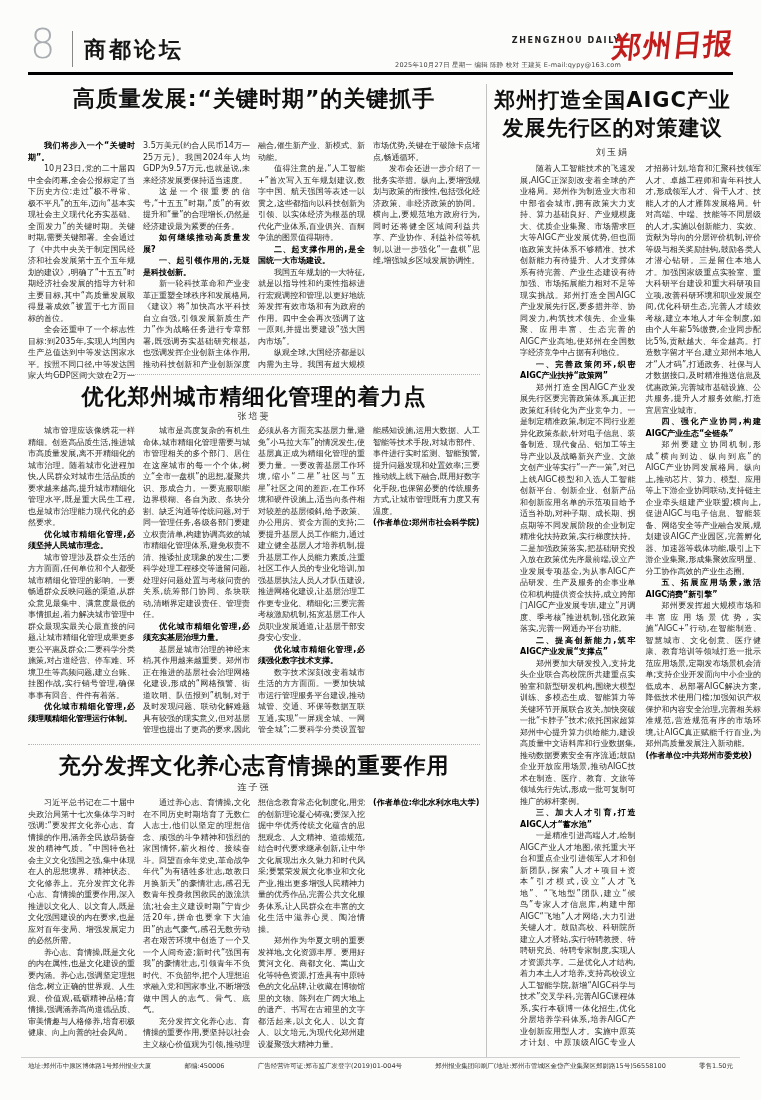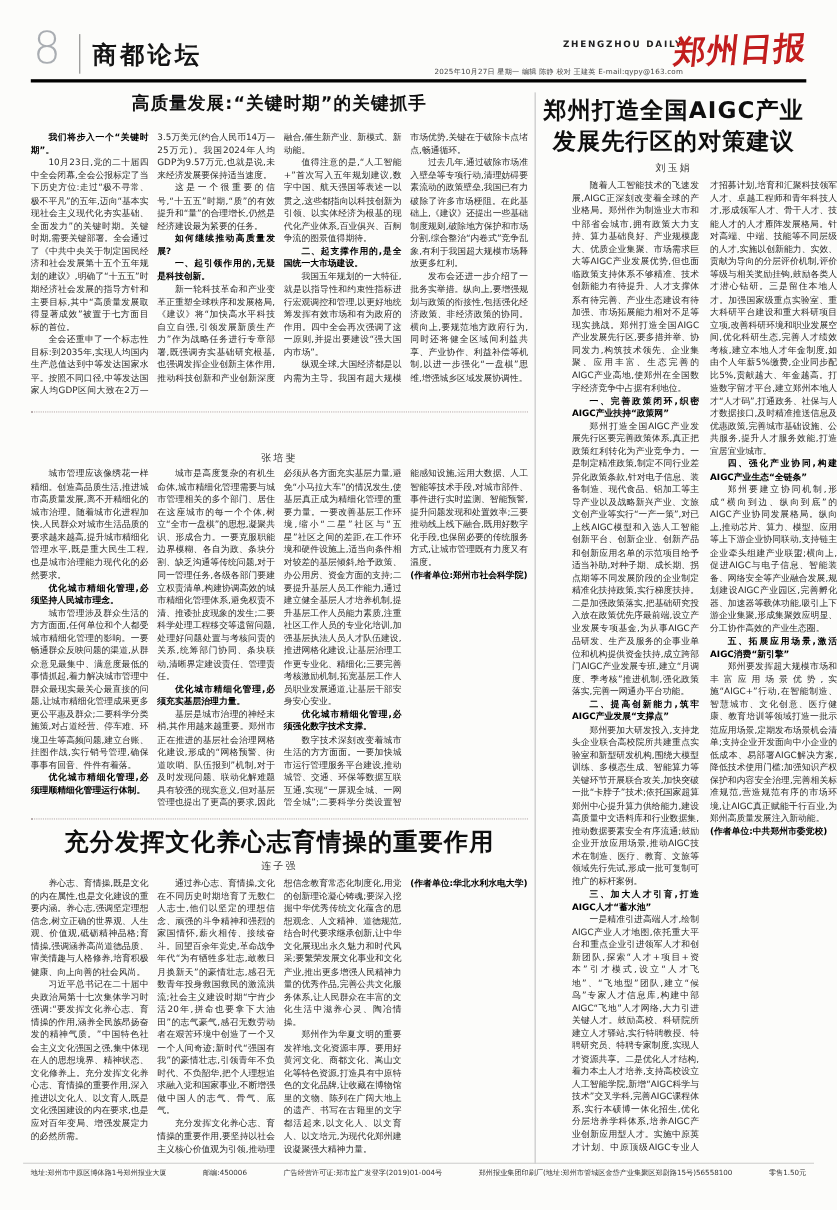--- a/index.html
+++ b/index.html
@@ -20,22 +20,22 @@
 
   
   .headline{position:absolute;text-align:center;font-weight:800;color:#0f0f0f;}
   .byline{position:absolute;text-align:center;font-size:9px;color:#333;letter-spacing:2px;}
   .art-body{position:absolute;font-size:8px;line-height:11.5px;text-align:justify;color:#2a2a2a;
             column-fill:auto;overflow:hidden;}
   .art-body p{margin:0;text-indent:2em;}
   .art-body p.bold{font-weight:bold;color:#000;}
   .art-body p.right{text-align:left;text-indent:0;}
 
-  #main-title{left:28px;top:84px;width:452px;font-size:16px;letter-spacing:1px;}
-  #main-body{left:28px;top:119px;width:452px;height:242px;column-count:4;column-gap:8px;}
+  #main-title{left:28px;top:84px;width:452px;font-size:22px;letter-spacing:1px;}
+  #main-body{left:28px;top:140px;width:452px;height:242px;column-count:4;column-gap:8px;}
 
   .dotted-sep{position:absolute;left:28px;width:452px;border-top:1px dotted #b9aeae;}
   #sep1{top:374px;} #sep2{top:744px;}
 
   #city-title{left:28px;top:382px;width:452px;font-size:22px;letter-spacing:1px;}
   #city-byline{left:28px;top:410px;width:452px;}
   #city-body{left:28px;top:425px;width:452px;height:313px;column-count:4;column-gap:8px;}
 
   #cult-title{left:28px;top:751px;width:452px;font-size:22px;letter-spacing:1px;}
   #cult-byline{left:28px;top:781px;width:452px;font-family:Liberation Serif, serif;}
@@ -76,47 +76,47 @@
       <p class="">10月23日,党的二十届四中全会闭幕,全会公报标定了当下历史方位:走过“极不寻常、极不平凡”的五年,迈向“基本实现社会主义现代化夯实基础、全面发力”的关键时期。关键时期,需要关键部署。全会通过了《中共中央关于制定国民经济和社会发展第十五个五年规划的建议》,明确了“十五五”时期经济社会发展的指导方针和主要目标,其中“高质量发展取得显著成效”被置于七方面目标的首位。</p>
       <p class="">全会还重申了一个标志性目标:到2035年,实现人均国内生产总值达到中等发达国家水平。按照不同口径,中等发达国家人均GDP区间大致在2万—3.5万美元(约合人民币14万—25万元)。我国2024年人均GDP为9.57万元,也就是说,未来经济发展要保持适当速度。</p>
       <p class="">这是一个很重要的信号,“十五五”时期,“质”的有效提升和“量”的合理增长,仍然是经济建设最为紧要的任务。</p>
       <p class="bold ">如何继续推动高质量发展?</p>
       <p class="bold ">一、起引领作用的,无疑是科技创新。</p>
       <p class="">新一轮科技革命和产业变革正重塑全球秩序和发展格局,《建议》将“加快高水平科技自立自强,引领发展新质生产力”作为战略任务进行专章部署,既强调夯实基础研究根基,也强调发挥企业创新主体作用,推动科技创新和产业创新深度融合,催生新产业、新模式、新动能。</p>
       <p class="">值得注意的是,“人工智能+”首次写入五年规划建议,数字中国、航天强国等表述一以贯之,这些都指向以科技创新为引领、以实体经济为根基的现代化产业体系,百业俱兴、百舸争流的图景值得期待。</p>
       <p class="bold ">二、起支撑作用的,是全国统一大市场建设。</p>
       <p class="">我国五年规划的一大特征,就是以指导性和约束性指标进行宏观调控和管理,以更好地统筹发挥有效市场和有为政府的作用。四中全会再次强调了这一原则,并提出要建设“强大国内市场”。</p>
       <p class="">纵观全球,大国经济都是以内需为主导。我国有超大规模市场优势,关键在于破除卡点堵点,畅通循环。</p>
-      <p class="">过去几年,通过破除市场准入壁垒等专项行动,清理妨碍要素流动的政策壁垒,我国已有力破除了许多市场梗阻。在此基础上,《建议》还提出一些基础制度规则,破除地方保护和市场分割,综合整治“内卷式”竞争乱象,有利于我国超大规模市场释放更多红利。</p>
       <p class="">发布会还进一步介绍了一批务实举措。纵向上,要增强规划与政策的衔接性,包括强化经济政策、非经济政策的协同。横向上,要规范地方政府行为,同时还将健全区域间利益共享、产业协作、利益补偿等机制,以进一步强化“一盘棋”思维,增强城乡区域发展协调性。</p>
     </div>
 
   <div class="dotted-sep" id="sep1"></div>
 
+  <div class="headline" id="city-title">优化郑州城市精细化管理的着力点</div>
   <div class="byline" id="city-byline">张培斐</div>
   <div class="art-body" id="city-body">
       <p class="">城市管理应该像绣花一样精细。创造高品质生活,推进城市高质量发展,离不开精细化的城市治理。随着城市化进程加快,人民群众对城市生活品质的要求越来越高,提升城市精细化管理水平,既是重大民生工程,也是城市治理能力现代化的必然要求。</p>
       <p class="bold ">优化城市精细化管理,必须坚持人民城市理念。</p>
       <p class="">城市管理涉及群众生活的方方面面,任何单位和个人都受城市精细化管理的影响。一要畅通群众反映问题的渠道,从群众意见最集中、满意度最低的事情抓起,着力解决城市管理中群众最现实最关心最直接的问题,让城市精细化管理成果更多更公平惠及群众;二要科学分类施策,对占道经营、停车难、环境卫生等高频问题,建立台账、挂图作战,实行销号管理,确保事事有回音、件件有着落。</p>
       <p class="bold ">优化城市精细化管理,必须理顺精细化管理运行体制。</p>
       <p class="">城市是高度复杂的有机生命体,城市精细化管理需要与城市管理相关的多个部门、居住在这座城市的每一个个体,树立“全市一盘棋”的思想,凝聚共识、形成合力。一要克服职能边界模糊、各自为政、条块分割、缺乏沟通等传统问题,对于同一管理任务,各级各部门要建立权责清单,构建协调高效的城市精细化管理体系,避免权责不清、推诿扯皮现象的发生;二要科学处理工程移交等遗留问题,处理好问题处置与考核问责的关系,统筹部门协同、条块联动,清晰界定建设责任、管理责任。</p>
       <p class="bold ">优化城市精细化管理,必须充实基层治理力量。</p>
       <p class="">基层是城市治理的神经末梢,其作用越来越重要。郑州市正在推进的基层社会治理网格化建设,形成的“网格预警、街道吹哨、队伍报到”机制,对于及时发现问题、联动化解难题具有较强的现实意义,但对基层管理也提出了更高的要求,因此必须从各方面充实基层力量,避免“小马拉大车”的情况发生,使基层真正成为精细化管理的重要力量。一要改善基层工作环境,缩小“二星”社区与“五星”社区之间的差距,在工作环境和硬件设施上,适当向条件相对较差的基层倾斜,给予政策、办公用房、资金方面的支持;二要提升基层人员工作能力,通过建立健全基层人才培养机制,提升基层工作人员能力素质,注重社区工作人员的专业化培训,加强基层执法人员人才队伍建设,推进网格化建设,让基层治理工作更专业化、精细化;三要完善考核激励机制,拓宽基层工作人员职业发展通道,让基层干部安身安心安业。</p>
       <p class="bold ">优化城市精细化管理,必须强化数字技术支撑。</p>
       <p class="">数字技术深刻改变着城市生活的方方面面。一要加快城市运行管理服务平台建设,推动城管、交通、环保等数据互联互通,实现“一屏观全城、一网管全城”;二要科学分类设置智能感知设施,运用大数据、人工智能等技术手段,对城市部件、事件进行实时监测、智能预警,提升问题发现和处置效率;三要推动线上线下融合,既用好数字化手段,也保留必要的传统服务方式,让城市管理既有力度又有温度。</p>
       <p class="bold right">(作者单位:郑州市社会科学院)</p>
     </div>
 
   <div class="dotted-sep" id="sep2"></div>
 
   <div class="headline" id="cult-title">充分发挥文化养心志育情操的重要作用</div>
   <div class="byline" id="cult-byline">连子强</div>
   <div class="art-body" id="cult-body">
+      <p class="">习近平总书记在二十届中央政治局第十七次集体学习时强调:“要发挥文化养心志、育情操的作用,涵养全民族昂扬奋发的精神气质。”中国特色社会主义文化强国之强,集中体现在人的思想境界、精神状态、文化修养上。充分发挥文化养心志、育情操的重要作用,深入推进以文化人、以文育人,既是文化强国建设的内在要求,也是应对百年变局、增强发展定力的必然所需。</p>
       <p class="">养心志、育情操,既是文化的内在属性,也是文化建设的重要内涵。养心志,强调坚定理想信念,树立正确的世界观、人生观、价值观,砥砺精神品格;育情操,强调涵养高尚道德品质、审美情趣与人格修养,培育积极健康、向上向善的社会风尚。</p>
-      <p class="">习近平总书记在二十届中央政治局第十七次集体学习时强调:“要发挥文化养心志、育情操的作用,涵养全民族昂扬奋发的精神气质。”中国特色社会主义文化强国之强,集中体现在人的思想境界、精神状态、文化修养上。充分发挥文化养心志、育情操的重要作用,深入推进以文化人、以文育人,既是文化强国建设的内在要求,也是应对百年变局、增强发展定力的必然所需。</p>
       <p class="">通过养心志、育情操,文化在不同历史时期培育了无数仁人志士,他们以坚定的理想信念、顽强的斗争精神和强烈的家国情怀,薪火相传、接续奋斗。回望百余年党史,革命战争年代“为有牺牲多壮志,敢教日月换新天”的豪情壮志,感召无数青年投身救国救民的激流洪流;社会主义建设时期“宁肯少活20年,拼命也要拿下大油田”的志气豪气,感召无数劳动者在艰苦环境中创造了一个又一个人间奇迹;新时代“强国有我”的豪情壮志,引领青年不负时代、不负韶华,把个人理想追求融入党和国家事业,不断增强做中国人的志气、骨气、底气。</p>
       <p class="">充分发挥文化养心志、育情操的重要作用,要坚持以社会主义核心价值观为引领,推动理想信念教育常态化制度化,用党的创新理论凝心铸魂;要深入挖掘中华优秀传统文化蕴含的思想观念、人文精神、道德规范,结合时代要求继承创新,让中华文化展现出永久魅力和时代风采;要繁荣发展文化事业和文化产业,推出更多增强人民精神力量的优秀作品,完善公共文化服务体系,让人民群众在丰富的文化生活中滋养心灵、陶冶情操。</p>
       <p class="">郑州作为华夏文明的重要发祥地,文化资源丰厚。要用好黄河文化、商都文化、嵩山文化等特色资源,打造具有中原特色的文化品牌,让收藏在博物馆里的文物、陈列在广阔大地上的遗产、书写在古籍里的文字都活起来,以文化人、以文育人、以文培元,为现代化郑州建设凝聚强大精神力量。</p>
       <p class="bold right">(作者单位:华北水利水电大学)</p>
     </div>
 
   <div class="col-divider"></div>
 
   <div class="headline" id="aigc-title">
     <div>郑州打造全国AIGC产业</div>

